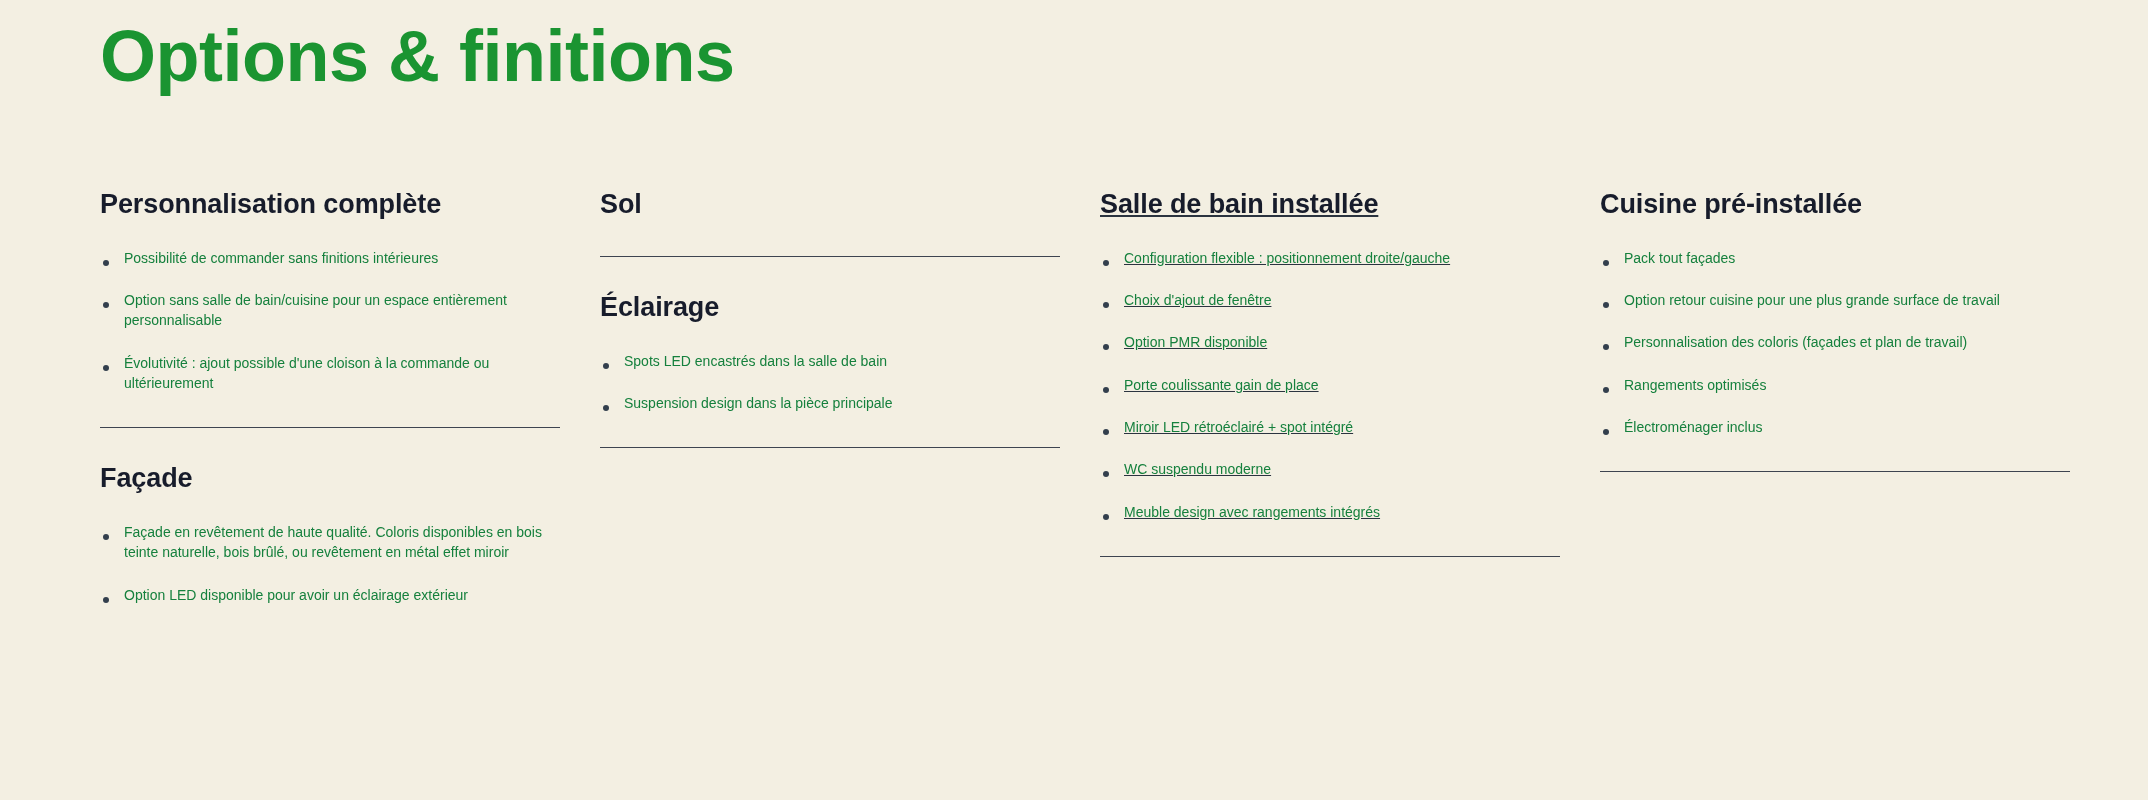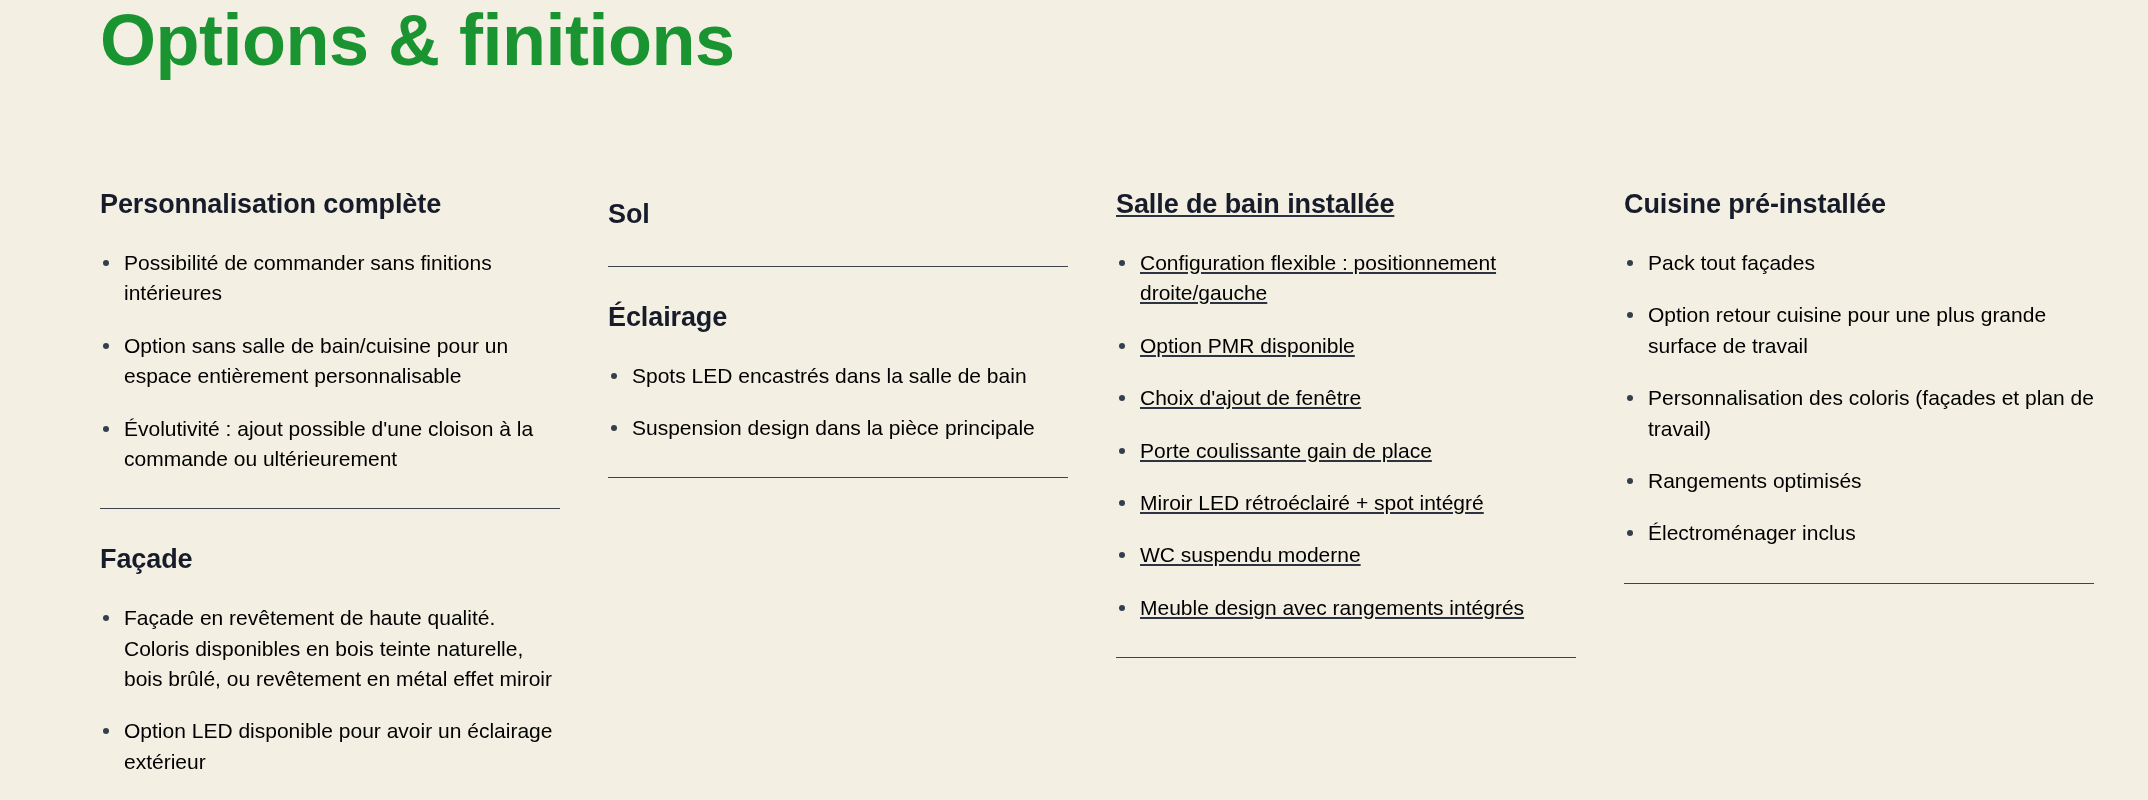--- a/index.html
+++ b/index.html
@@ -20,47 +20,47 @@
     position: relative;
     width: 2148px;
     height: 800px;
     box-sizing: border-box;
     padding: 0;
   }
 
   .page-title {
     position: absolute;
     left: 100px;
-    top: 4px;
+    top: 20px;
     font-size: 72px;
     line-height: 1.0;
     font-weight: 700;
     letter-spacing: -0.5px;
     color: #1a9431;
     margin: 0;
     white-space: nowrap;
   }
 
   .columns {
     position: absolute;
     left: 100px;
     top: 188px;
     width: 1980px;
     display: flex;
     flex-direction: row;
     align-items: flex-start;
-    gap: 8px;
+    gap: 0;
   }
 
   .col {
     box-sizing: border-box;
     flex: 0 0 auto;
   }
   .col-1 { width: 500px; padding-right: 40px; }
-  .col-2 { width: 500px; padding-right: 40px; margin-top: 10px; }
+  .col-2 { width: 500px; padding-right: 40px; }
   .col-3 { width: 500px; padding-right: 40px; text-decoration: underline; }
   .col-4 { width: 480px; padding-right: 10px; }
 
   .section { margin: 0 0 0 0; }
 
   .section-heading {
     font-size: 27px;
     font-weight: 700;
     line-height: 1.25;
     color: #171c2b;
@@ -71,23 +71,23 @@
   .bullets {
     list-style: none;
     margin: 0;
     padding: 0;
   }
 
   .bullets li {
     position: relative;
     padding-left: 24px;
     margin-bottom: 22px;
-    font-size: 21px;
+    font-size: 14px;
     line-height: 1.45;
-    color: #000000;
+    color: #15803d;
     font-weight: 400;
   }
   .bullets li:last-child { margin-bottom: 0; }
 
   .bullets li::before {
     content: "";
     position: absolute;
     left: 3px;
     top: 12px;
     width: 6px;
@@ -147,22 +147,22 @@
         </ul>
       </div>
       <hr class="divider tail">
     </div>
 
     <div class="col col-3">
       <div class="section">
         <h2 class="section-heading">Salle de bain installée</h2>
         <ul class="bullets">
           <li>Configuration flexible : positionnement droite/gauche</li>
+          <li>Choix d'ajout de fenêtre</li>
           <li>Option PMR disponible</li>
-          <li>Choix d'ajout de fenêtre</li>
           <li>Porte coulissante gain de place</li>
           <li>Miroir LED rétroéclairé + spot intégré</li>
           <li>WC suspendu moderne</li>
           <li>Meuble design avec rangements intégrés</li>
         </ul>
       </div>
       <hr class="divider tail">
     </div>
 
     <div class="col col-4">

